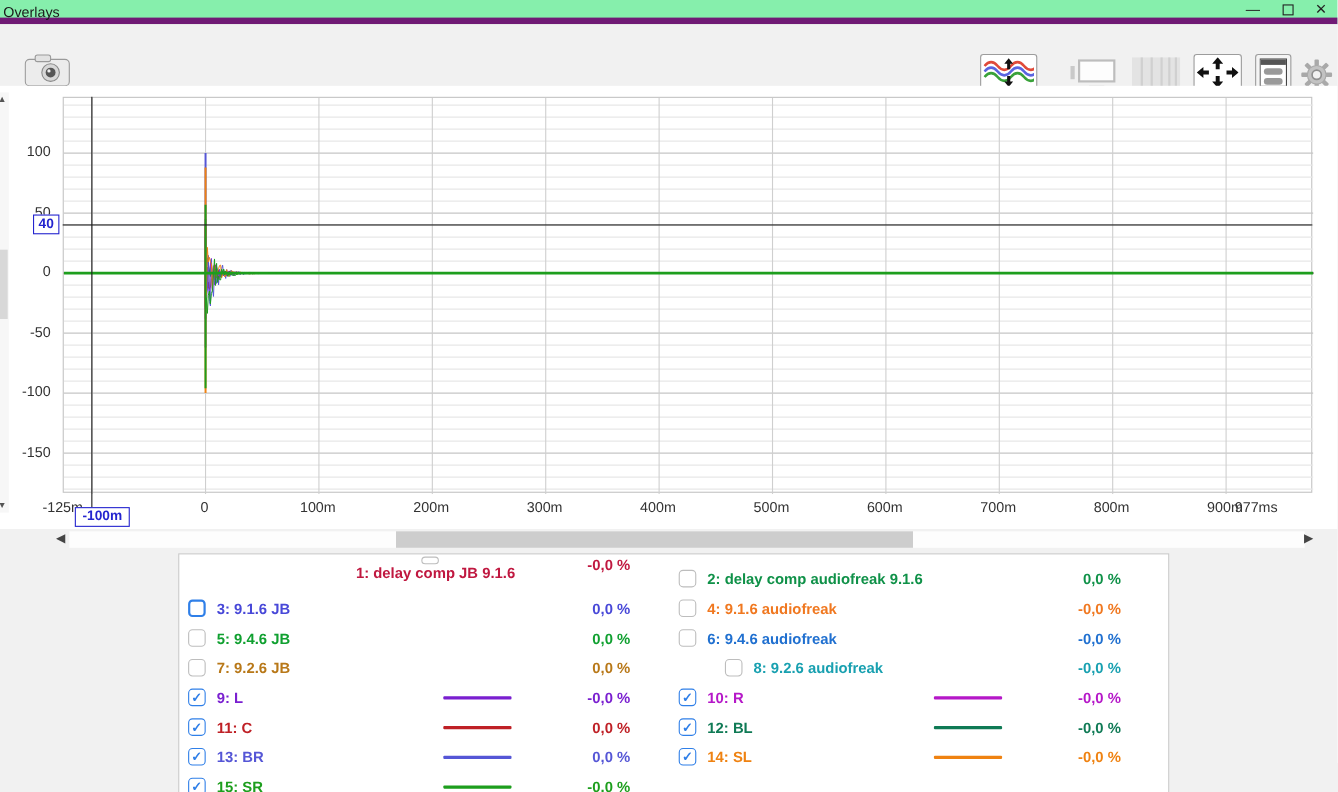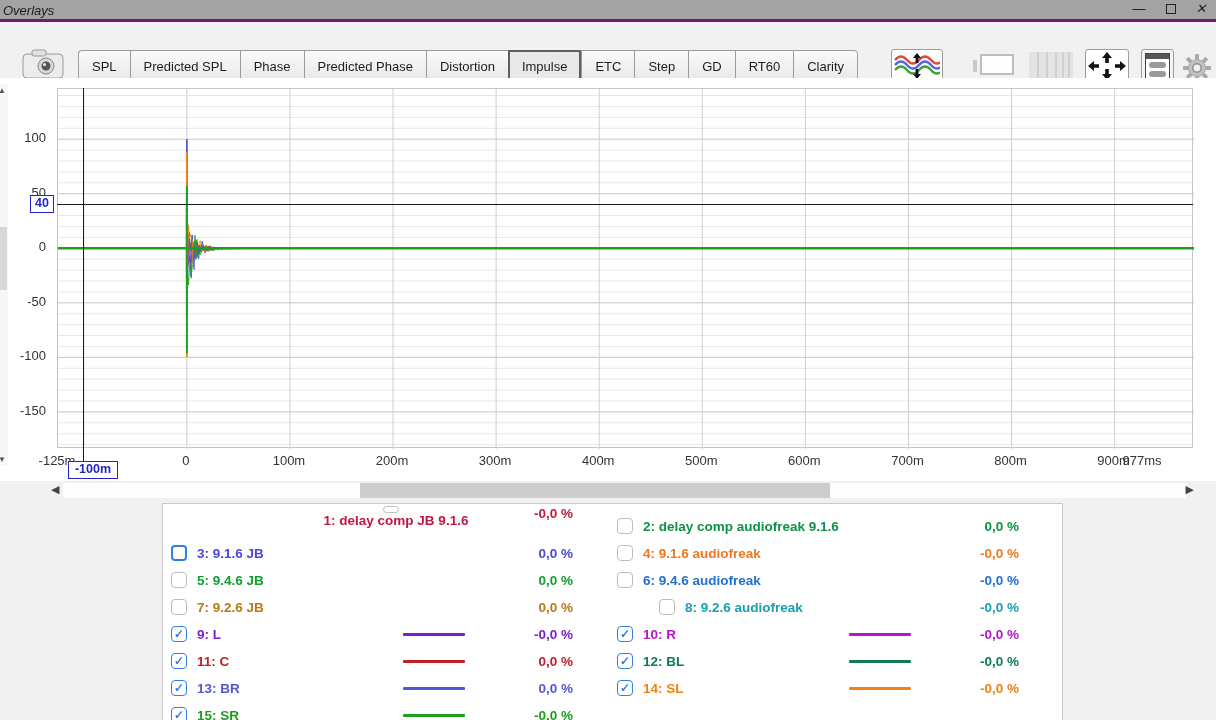--- a/index.html
+++ b/index.html
@@ -1,21 +1,21 @@
 <!DOCTYPE html>
 <html><head>
 <meta charset="utf-8">
 <style>
   * { margin:0; padding:0; box-sizing:border-box; }
   html,body { width:1216px; height:720px; overflow:hidden; }
   body { font-family:"Liberation Sans", sans-serif; background:#f1f1f1; position:relative; }
 
   
   .titlebar { position:absolute; left:0; top:0; width:1216px; height:22px;
-    background:#a3a3a3; border-bottom:3px solid #701a75;font-style:italic; }
+    background:#86efac; border-bottom:6px solid #701a75; }
   .titlebar .title { position:absolute; left:3px; top:3px; font-size:13px; color:#1b1b1b; }
   .winbtn { position:absolute; top:0; width:30px; height:20px; text-align:center;
     font-size:13px; color:#222; line-height:18px; cursor:default; }
   .winbtn.min { right:62px; }
   .winbtn.max { right:30px; }
   .winbtn.cls { right:0px; }
   .maxbox { display:inline-block; width:10px; height:10px; border:1.4px solid #222; margin-top:4px; }
 
   
   .toolbar { position:absolute; left:0; top:22px; width:1216px; height:56px; background:#f1f1f1; }
@@ -83,33 +83,20 @@
     <svg width="42" height="32" viewBox="0 0 42 32">
       <rect x="1" y="6" width="40" height="24" rx="4" fill="#ececec" stroke="#9a9a9a"></rect>
       <rect x="10" y="2" width="14" height="6" rx="2" fill="#e2e2e2" stroke="#9a9a9a"></rect>
       <circle cx="24" cy="18" r="8" fill="#d7d7d7" stroke="#8a8a8a"></circle>
       <circle cx="24" cy="18" r="4.5" fill="#555"></circle>
       <circle cx="22.5" cy="16.5" r="1.5" fill="#fff" opacity="0.9"></circle>
     </svg>
   </div>
   <div class="pct-label">%</div>
 
-  <div class="tabstrip" id="tabstrip">
-      <div class="tab">SPL</div>
-      <div class="tab">Predicted SPL</div>
-      <div class="tab">Phase</div>
-      <div class="tab">Predicted Phase</div>
-      <div class="tab">Distortion</div>
-      <div class="tab active">Impulse</div>
-      <div class="tab">ETC</div>
-      <div class="tab">Step</div>
-      <div class="tab">GD</div>
-      <div class="tab">RT60</div>
-      <div class="tab">Clarity</div>
-    </div>
 
   <div class="iconbtn" style="left:891px; width:52px; height:34px;">
     <svg width="46" height="28" viewBox="0 0 46 28">
       <path d="M1 8 q6 -7 12 0 t12 0 t12 0 t12 0" fill="none" stroke="#e04a3a" stroke-width="2.4"></path>
       <path d="M1 13 q6 -7 12 0 t12 0 t12 0 t12 0" fill="none" stroke="#5a64e0" stroke-width="2.4"></path>
       <path d="M1 18 q6 -7 12 0 t12 0 t12 0 t12 0" fill="none" stroke="#3aa23a" stroke-width="2.4"></path>
       <path d="M23 1 l4 5 h-2.6 v5 h-2.8 v-5 H19 z" fill="#111"></path>
       <path d="M23 27 l-4 -5 h2.6 v-5 h2.8 v5 H27 z" fill="#111"></path>
     </svg>
   </div>

